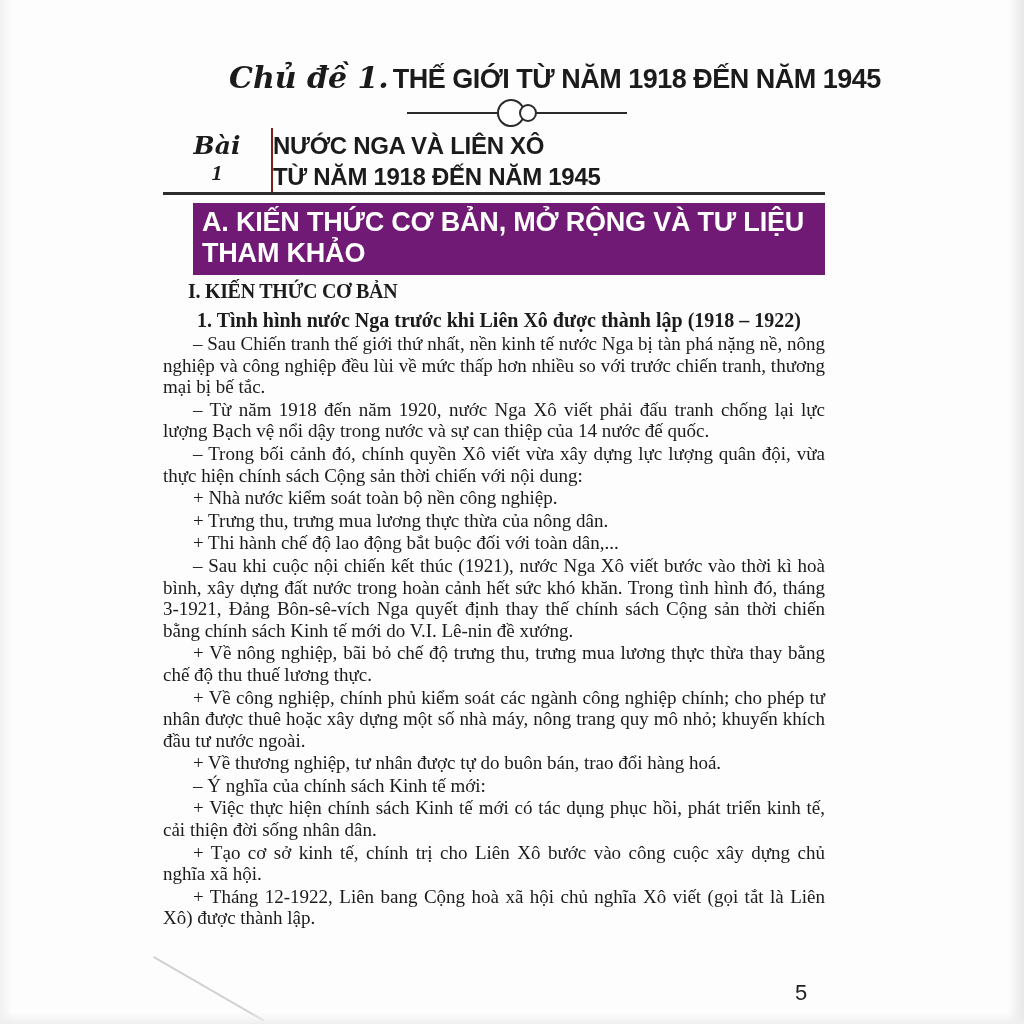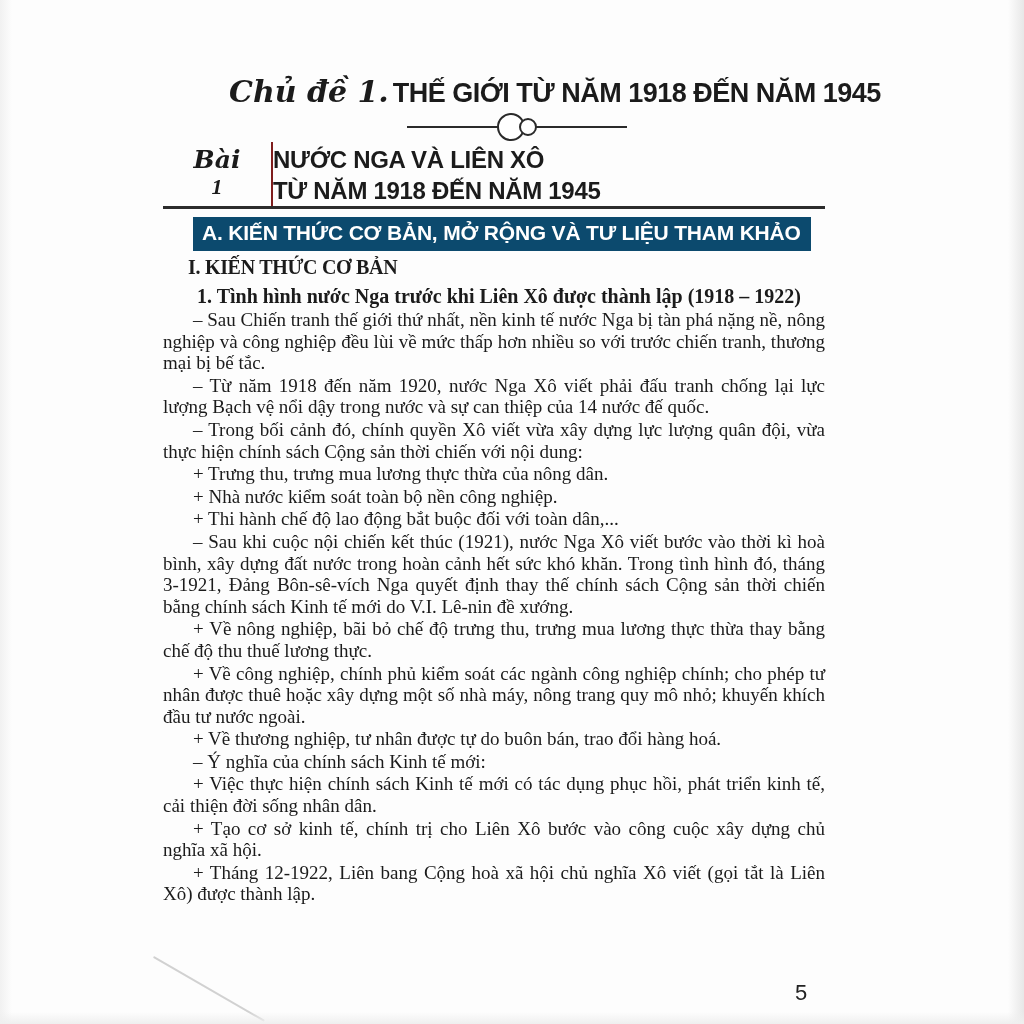--- a/index.html
+++ b/index.html
@@ -18,21 +18,21 @@
     background:linear-gradient(to right, #f1f1f1, rgba(255,255,255,0)); }
   .edge-bottom { left:0; right:0; bottom:0; height:12px;
     background:linear-gradient(to top, #efefef, rgba(255,255,255,0)); }
   .crease {
     position:absolute; left:154px; top:956px;
     width:128px; height:2px; background:#c9c9c9;
     transform:rotate(30deg); transform-origin:left top;
     border-radius:2px; opacity:0.85;
   }
   .page-content {
-    position:absolute; left:163px; top:72px; width:662px;
+    position:absolute; left:163px; top:58px; width:662px;
   }
   .topic-line {
     text-align:center; padding-left:66px; white-space:nowrap;
     line-height:40px; height:40px;
   }
   .topic-script {
     font-family:"DejaVu Serif", serif; font-style:italic; font-weight:700;
     font-size:30px;
   }
   .topic-title {
@@ -54,23 +54,23 @@
   .lesson-number {
     font-style:italic; font-weight:700; font-size:22px; line-height:25px;
   }
   .lesson-title {
     flex:1; 
     font-family:"Liberation Sans", sans-serif; font-weight:700;
     font-size:24px; line-height:31px; letter-spacing:-0.3px;
     padding-top:2px;
   }
   .banner {
-    display:inline-block; background:#0c4a6e; color:#ffffff;
+    display:inline-block; background:#701a75; color:#ffffff;
     font-family:"Liberation Sans", sans-serif; font-weight:700;
-    font-size:21px; letter-spacing:-0.2px;
+    font-size:27px; letter-spacing:-0.2px;
     padding:4px 10px 6px 9px; margin:8px 0 0 30px;
   }
   .sec-i {
     font-family:Liberation Serif, serif; font-weight:700;
     font-size:20px; letter-spacing:-0.3px;
     margin:5px 0 0 25px; line-height:22px;
   }
   .sub-1 {
     font-weight:700; font-size:20px; margin:6px 0 0 34px; line-height:24px;
   }
@@ -118,22 +118,22 @@
 
     <div class="banner">A. KIẾN THỨC CƠ BẢN, MỞ RỘNG VÀ TƯ LIỆU THAM KHẢO</div>
 
     <div class="sec-i">I. KIẾN THỨC CƠ BẢN</div>
 
     <div class="sub-1">1. Tình hình nước Nga trước khi Liên Xô được thành lập (1918 – 1922)</div>
 
     <p class="body-para">– Sau Chiến tranh thế giới thứ nhất, nền kinh tế nước Nga bị tàn phá nặng nề, nông nghiệp và công nghiệp đều lùi về mức thấp hơn nhiều so với trước chiến tranh, thương mại bị bế tắc.</p>
     <p class="body-para">– Từ năm 1918 đến năm 1920, nước Nga Xô viết phải đấu tranh chống lại lực lượng Bạch vệ nổi dậy trong nước và sự can thiệp của 14 nước đế quốc.</p>
     <p class="body-para">– Trong bối cảnh đó, chính quyền Xô viết vừa xây dựng lực lượng quân đội, vừa thực hiện chính sách Cộng sản thời chiến với nội dung:</p>
+    <p class="body-para">+ Nhà nước kiểm soát toàn bộ nền công nghiệp.</p>
     <p class="body-para">+ Trưng thu, trưng mua lương thực thừa của nông dân.</p>
-    <p class="body-para">+ Nhà nước kiểm soát toàn bộ nền công nghiệp.</p>
     <p class="body-para">+ Thi hành chế độ lao động bắt buộc đối với toàn dân,...</p>
     <p class="body-para">– Sau khi cuộc nội chiến kết thúc (1921), nước Nga Xô viết bước vào thời kì hoà bình, xây dựng đất nước trong hoàn cảnh hết sức khó khăn. Trong tình hình đó, tháng 3-1921, Đảng Bôn-sê-vích Nga quyết định thay thế chính sách Cộng sản thời chiến bằng chính sách Kinh tế mới do V.I. Lê-nin đề xướng.</p>
     <p class="body-para">+ Về nông nghiệp, bãi bỏ chế độ trưng thu, trưng mua lương thực thừa thay bằng chế độ thu thuế lương thực.</p>
     <p class="body-para">+ Về công nghiệp, chính phủ kiểm soát các ngành công nghiệp chính; cho phép tư nhân được thuê hoặc xây dựng một số nhà máy, nông trang quy mô nhỏ; khuyến khích đầu tư nước ngoài.</p>
     <p class="body-para">+ Về thương nghiệp, tư nhân được tự do buôn bán, trao đổi hàng hoá.</p>
     <p class="body-para">– Ý nghĩa của chính sách Kinh tế mới:</p>
     <p class="body-para">+ Việc thực hiện chính sách Kinh tế mới có tác dụng phục hồi, phát triển kinh tế, cải thiện đời sống nhân dân.</p>
     <p class="body-para">+ Tạo cơ sở kinh tế, chính trị cho Liên Xô bước vào công cuộc xây dựng chủ nghĩa xã hội.</p>
     <p class="body-para">+ Tháng 12-1922, Liên bang Cộng hoà xã hội chủ nghĩa Xô viết (gọi tắt là Liên Xô) được thành lập.</p>
 

